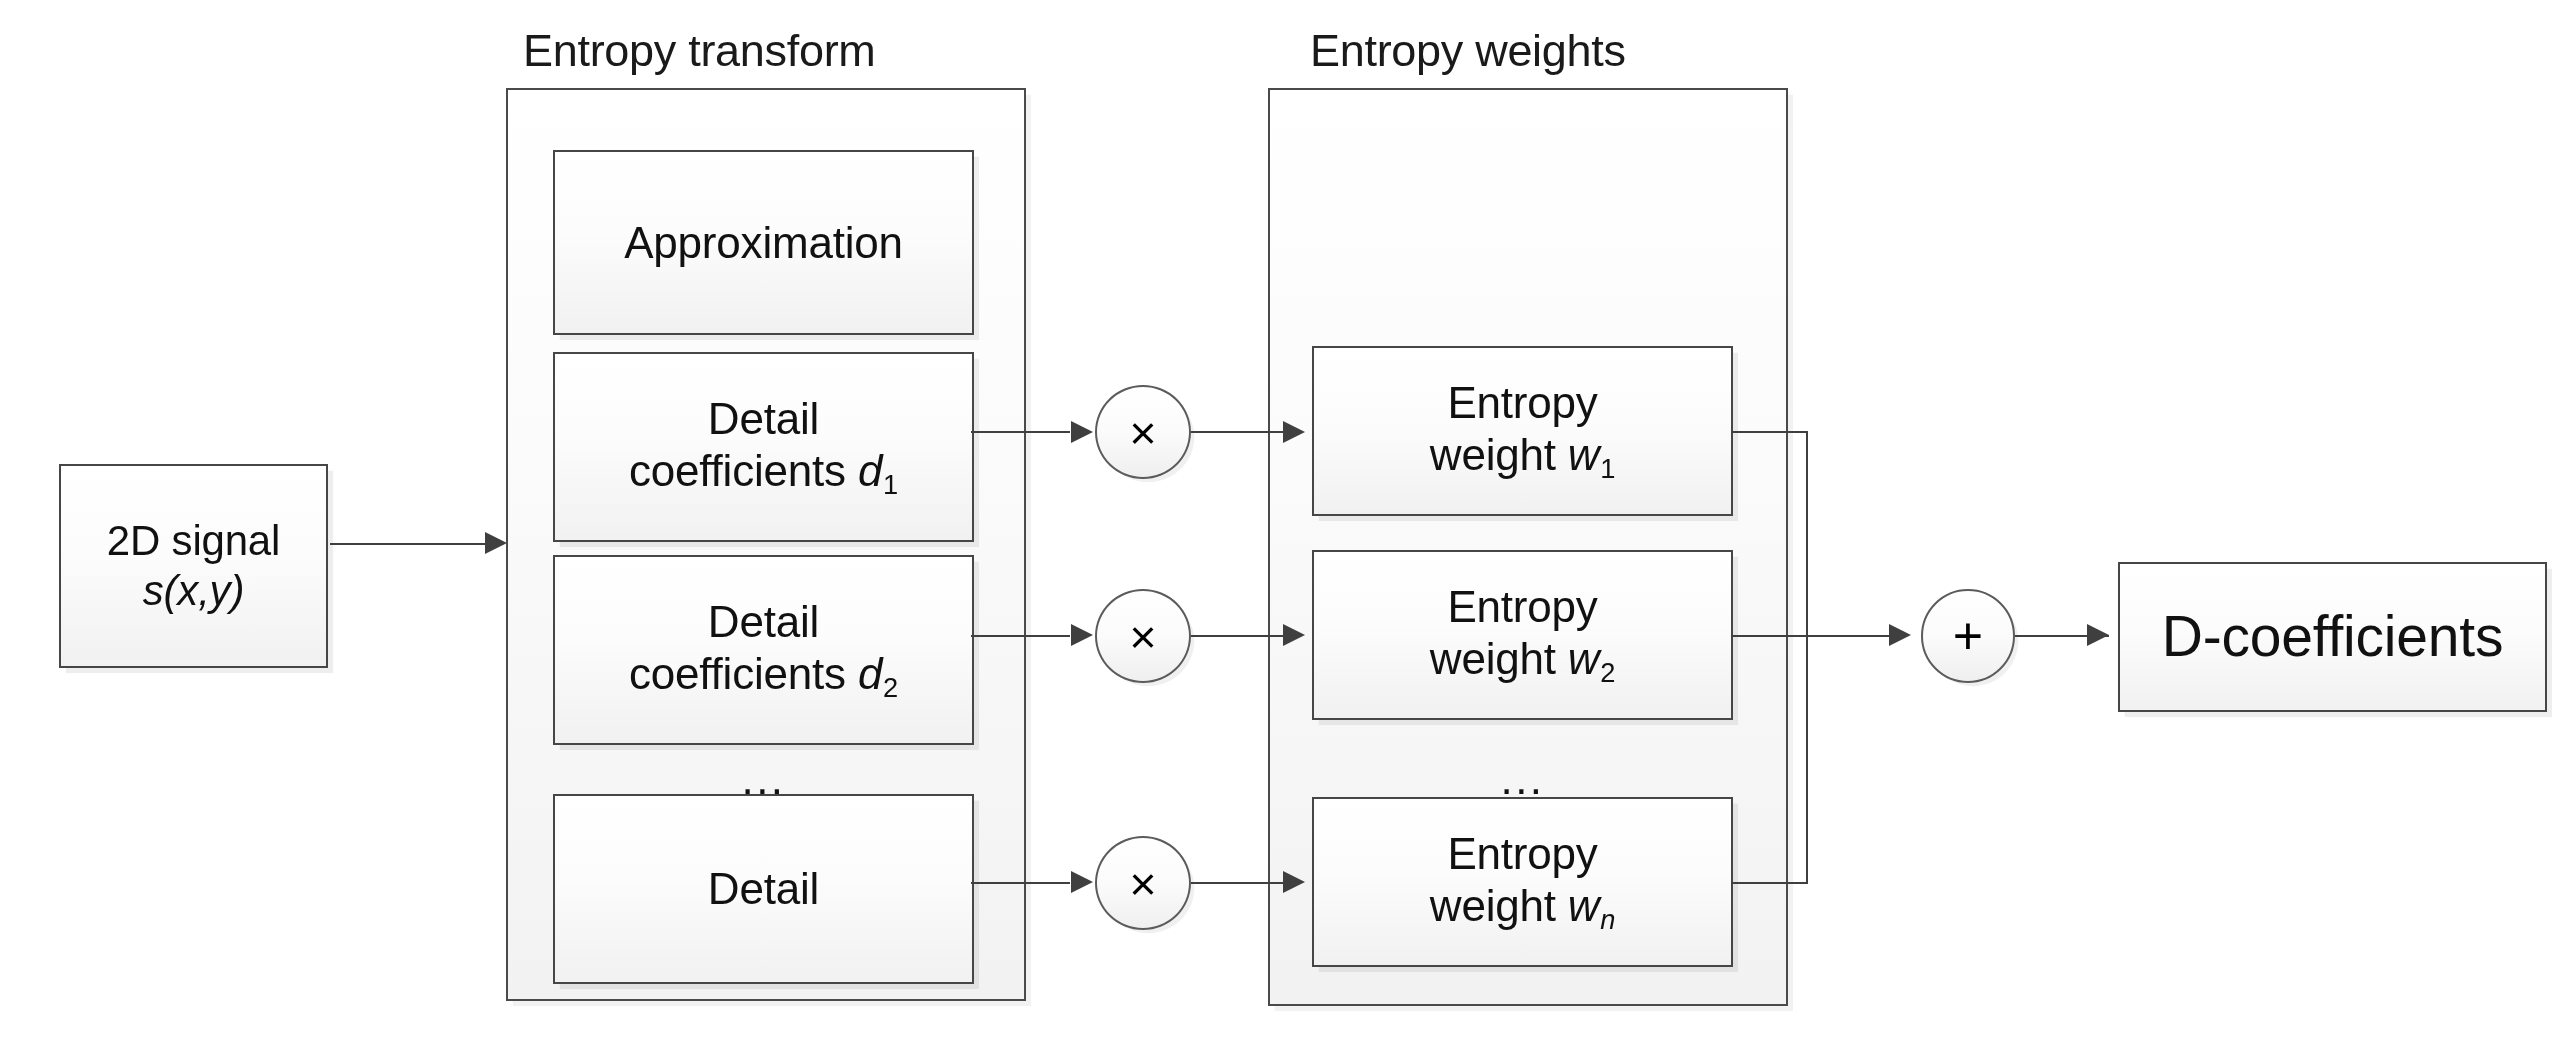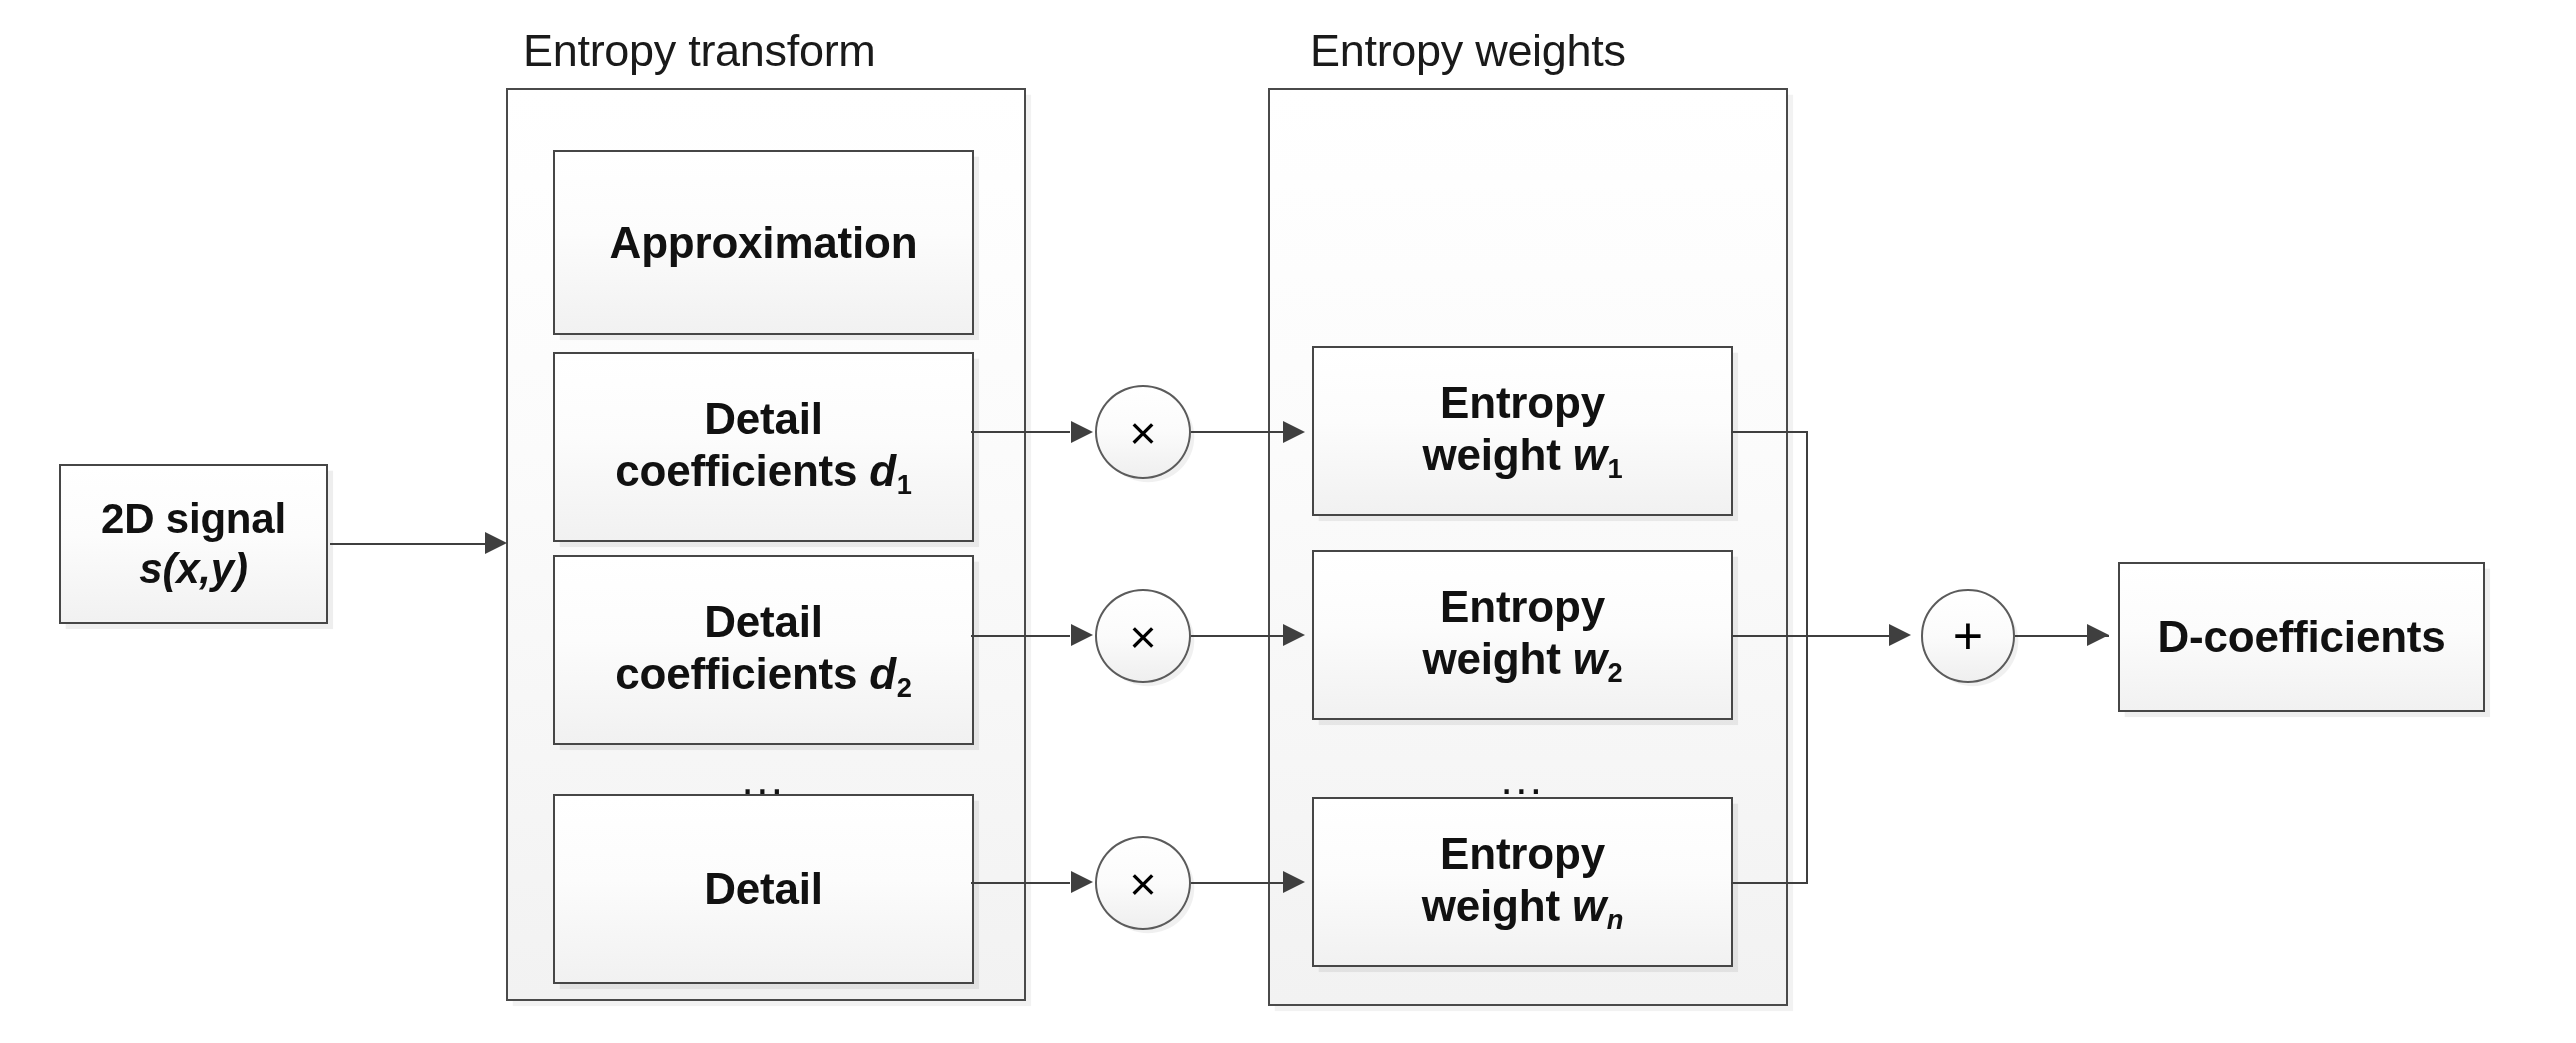--- a/index.html
+++ b/index.html
@@ -29,21 +29,20 @@
     box-shadow: 5.9px 5.9px 0 -0.8px rgba(0,0,0,0.065);
     display: flex;
     flex-direction: column;
     align-items: center;
     justify-content: center;
     text-align: right;
     line-height: 1.18;
     font-size: 44px;
     color: #111111;
     letter-spacing: -0.2px;
-    font-weight: bold;
   }
   .node .line { display: block; white-space: nowrap; }
 
   
   .group {
     position: absolute;
     box-sizing: border-box;
     border: 2.5px solid #4a4a4a;
     background: linear-gradient(to bottom, #ffffff 0%, #fbfbfb 40%, #f2f2f2 100%);
     box-shadow: 5.9px 5.9px 0 -0.8px rgba(0,0,0,0.05);
@@ -119,21 +118,21 @@
 <div id="stage">
 
   <div class="group-title" style="left:523px; top:25px;">Entropy transform</div>
 
   <div class="group-title" style="left:1310px; top:25px;text-align:right;">Entropy weights</div>
 
   <div class="group" style="left:506px; top:88px; width:520px; height:913px;"></div>
 
   <div class="group" style="left:1268px; top:88px; width:520px; height:918px;"></div>
 
-  <div class="node" style="left:59px; top:464px; width:269px; height:160px; font-size:42px;">
+  <div class="node" style="left:59px; top:464px; width:269px; height:204px; font-size:42px;">
     <span class="line">2D signal</span>
     <span class="line sym">s(x,y)</span>
   </div>
 
   <div class="hline" style="left:330px; top:543px; width:156px;"></div>
   <div class="arrowhead" style="left:485px; top:532px;"></div>
 
   <div class="node" style="left:553px; top:150px; width:421px; height:185px;">
     <span class="line">Approximation</span>
   </div>
@@ -208,18 +207,18 @@
   <div class="hline" style="left:1806px; top:635px; width:99px;"></div>
   <div class="arrowhead" style="left:1889px; top:624px;"></div>
 
   <div class="op add" style="left:1921px; top:589px; width:94px; height:94px;">
     <span>+</span>
   </div>
 
   <div class="hline" style="left:2015px; top:635px; width:94px;"></div>
   <div class="arrowhead" style="left:2087px; top:624px;"></div>
 
-  <div class="node" style="left:2118px; top:562px; width:367px; height:150px; font-size:44px;">
+  <div class="node" style="left:2118px; top:562px; width:429px; height:150px; font-size:57px;">
     <span class="line">D-coefficients</span>
   </div>
 
 </div>
 
 
 </body></html>

